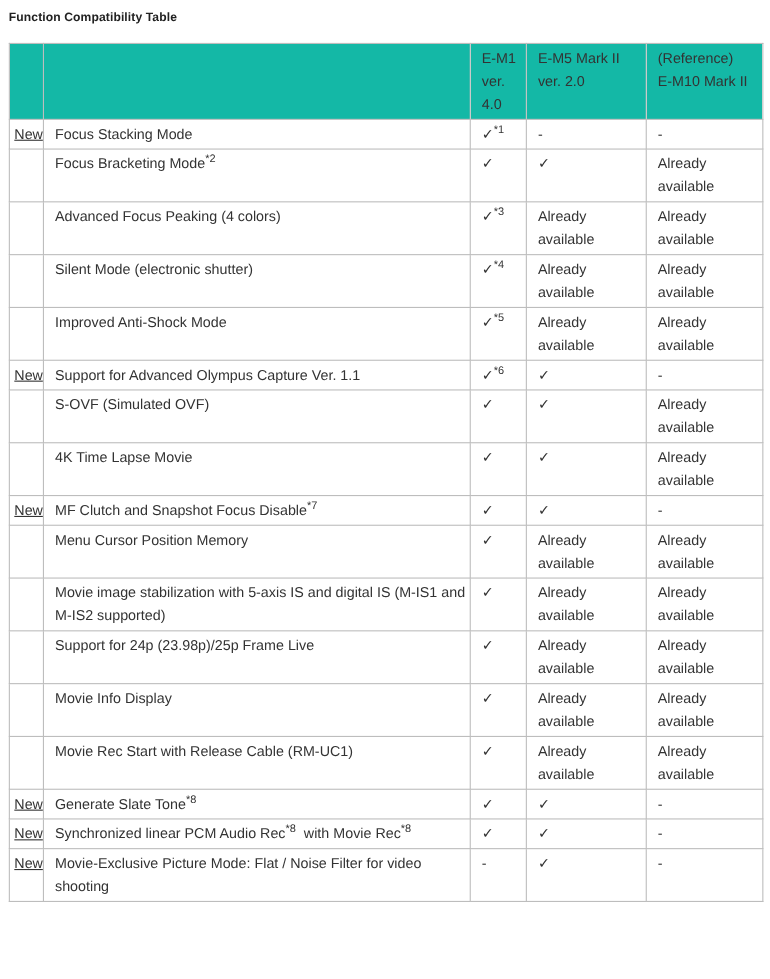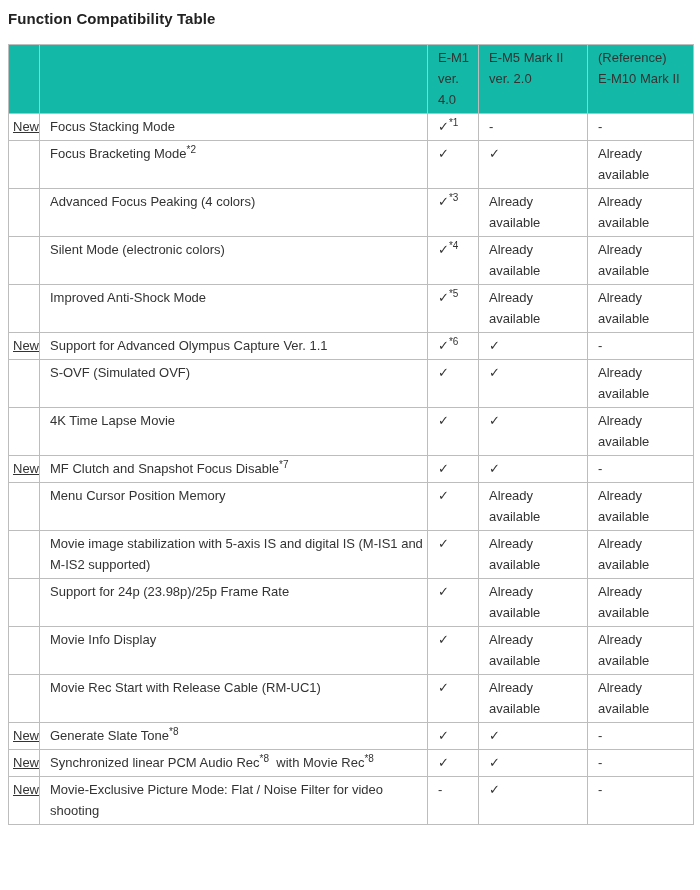--- a/index.html
+++ b/index.html
@@ -8,21 +8,21 @@
     background: #ffffff;
     font-family: "Liberation Sans", sans-serif;
     color: #333333;
   }
   .page {
     width: 700px;
     box-sizing: border-box;
     padding: 8px;
   }
   h1.doc-title {
-    font-size: 15px;
+    font-size: 11px;
     font-weight: bold;
     color: #222222;
     margin: 2px 0 17px 0;
     letter-spacing: 0.1px;
   }
   table.compat {
     border-collapse: collapse;
     table-layout: fixed;
     width: 685px;
   }
@@ -99,21 +99,21 @@
         </tr>
         <tr>
           <td class="col-new"></td>
           <td>Advanced Focus Peaking (4 colors)</td>
           <td>✓<sup>*3</sup></td>
           <td>Already available</td>
           <td>Already available</td>
         </tr>
         <tr>
           <td class="col-new"></td>
-          <td>Silent Mode (electronic colors)</td>
+          <td>Silent Mode (electronic shutter)</td>
           <td>✓<sup>*4</sup></td>
           <td>Already available</td>
           <td>Already available</td>
         </tr>
         <tr>
           <td class="col-new"></td>
           <td>Improved Anti-Shock Mode</td>
           <td>✓<sup>*5</sup></td>
           <td>Already available</td>
           <td>Already available</td>
@@ -155,21 +155,21 @@
         </tr>
         <tr>
           <td class="col-new"></td>
           <td>Movie image stabilization with 5-axis IS and digital IS (M-IS1 and M-IS2 supported)</td>
           <td>✓</td>
           <td>Already available</td>
           <td>Already available</td>
         </tr>
         <tr>
           <td class="col-new"></td>
-          <td>Support for 24p (23.98p)/25p Frame Rate</td>
+          <td>Support for 24p (23.98p)/25p Frame Live</td>
           <td>✓</td>
           <td>Already available</td>
           <td>Already available</td>
         </tr>
         <tr>
           <td class="col-new"></td>
           <td>Movie Info Display</td>
           <td>✓</td>
           <td>Already available</td>
           <td>Already available</td>

